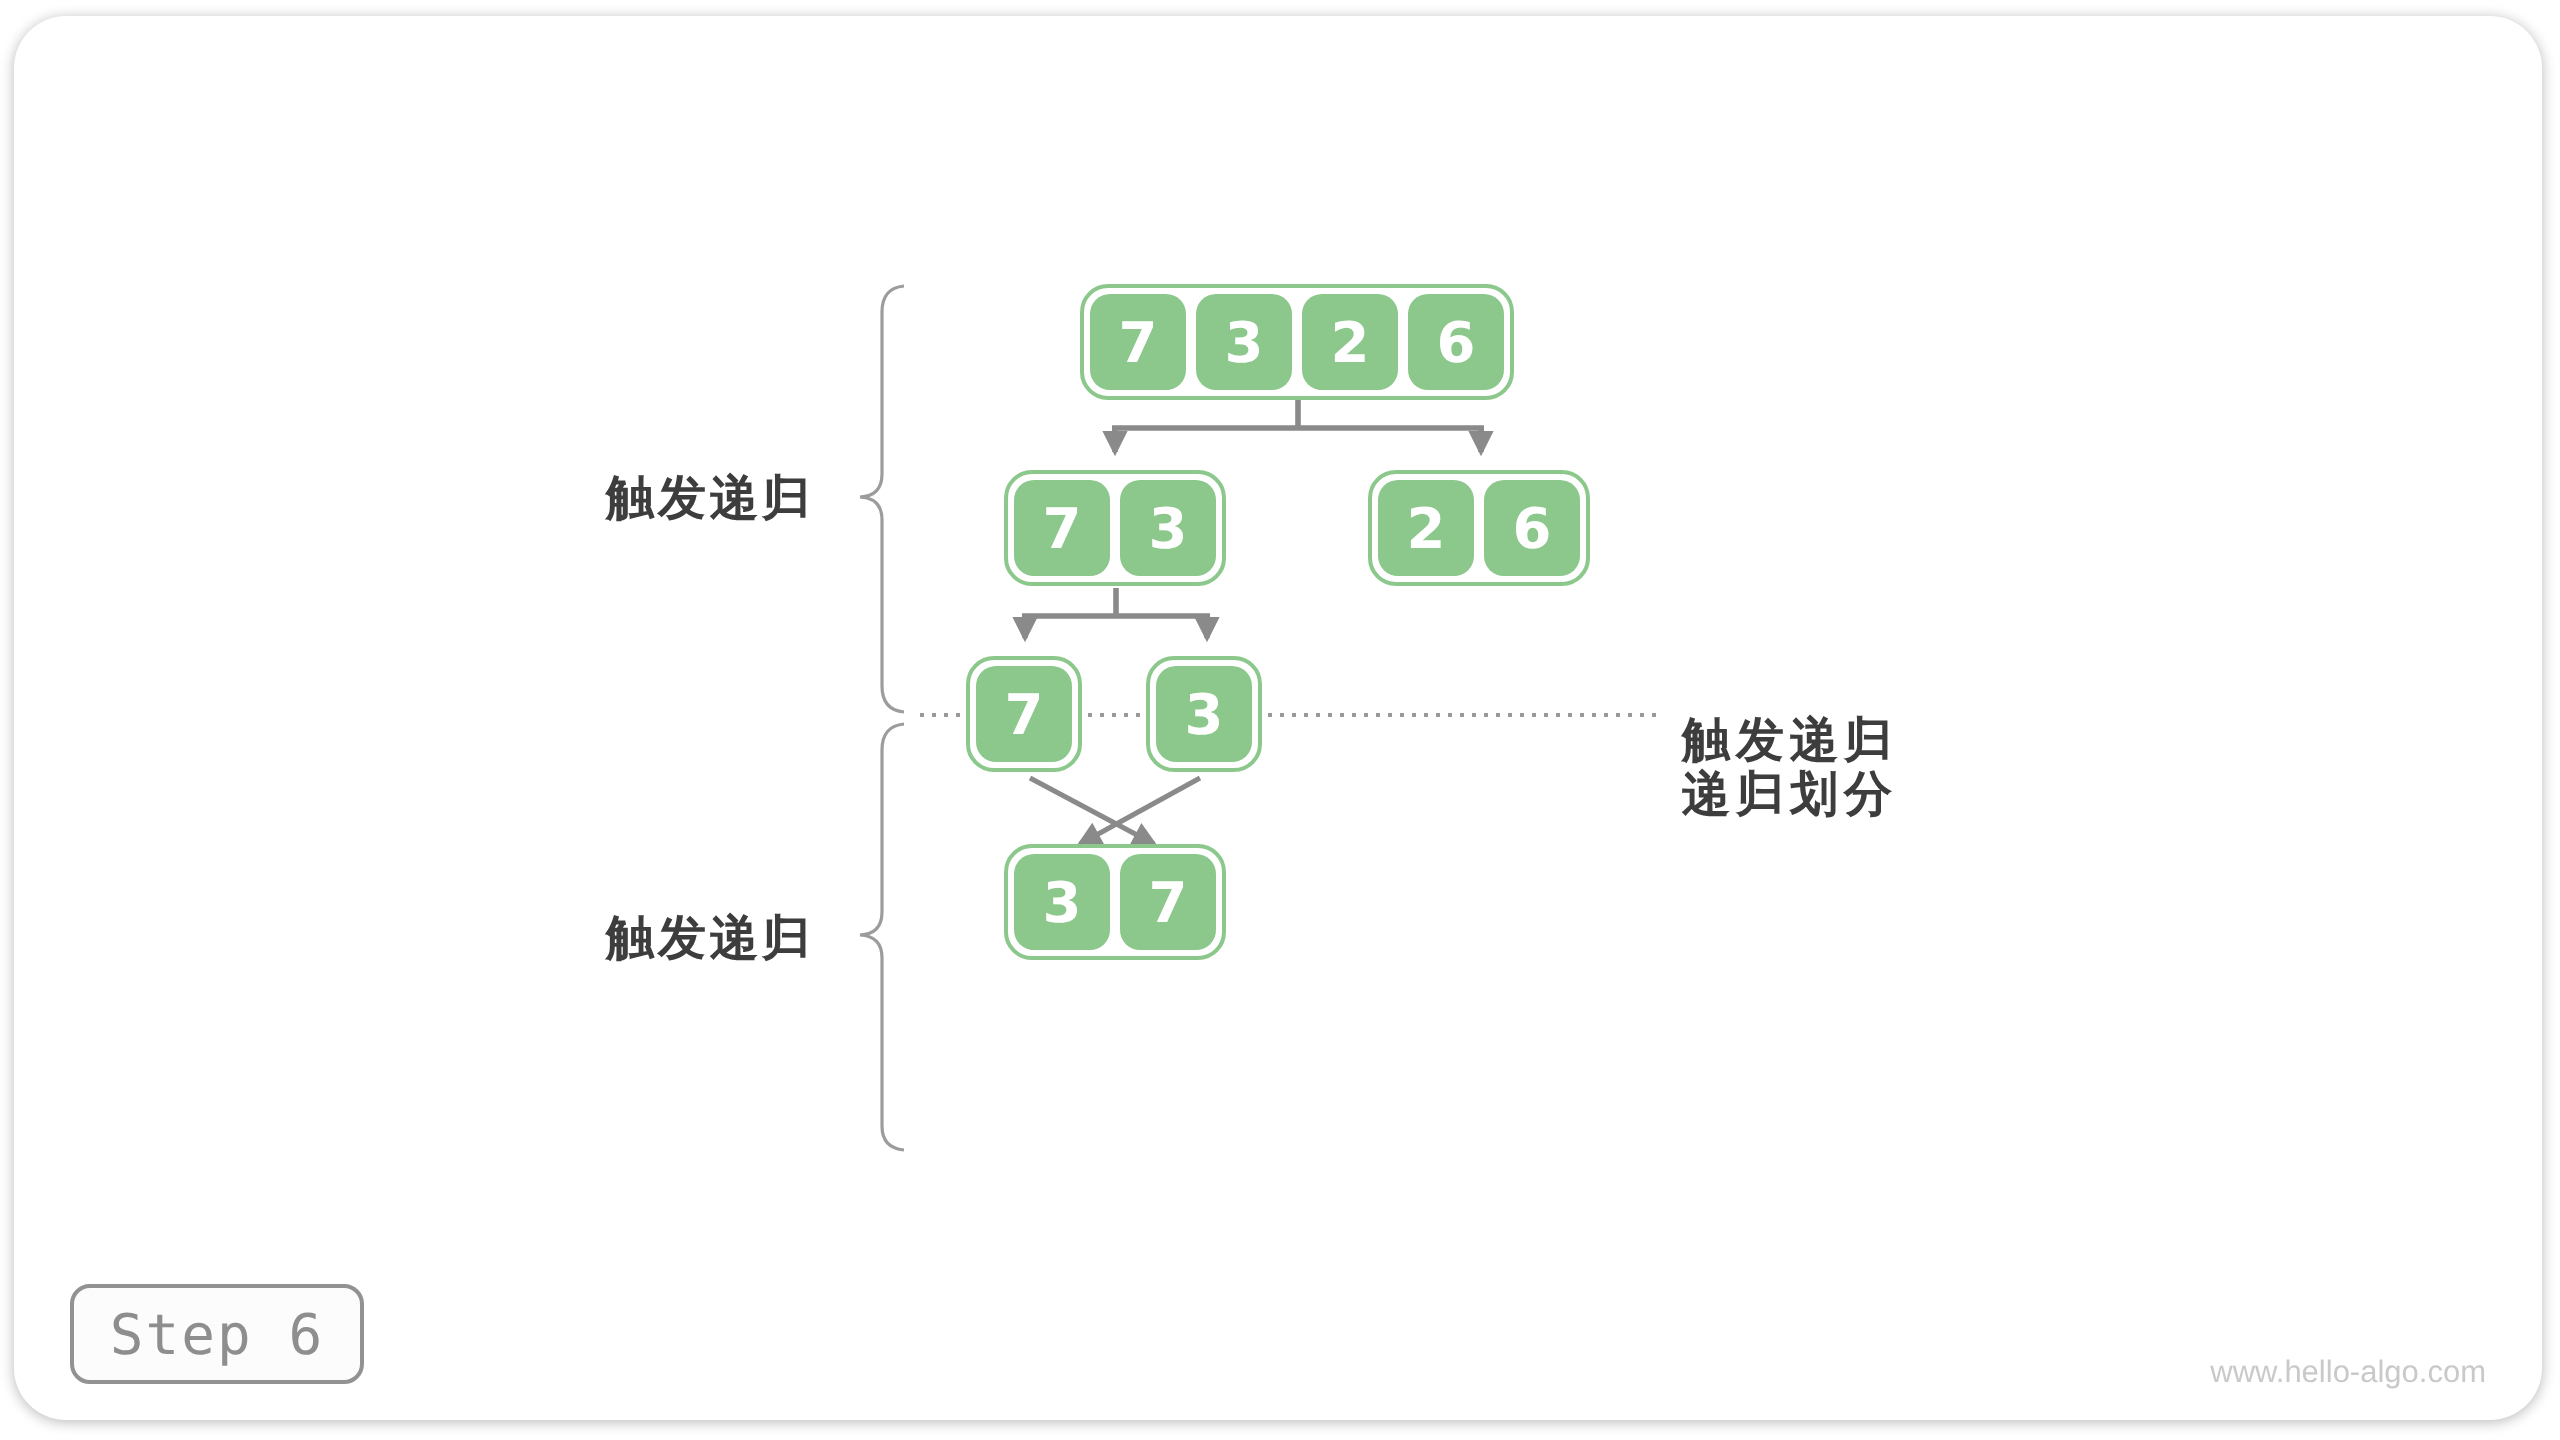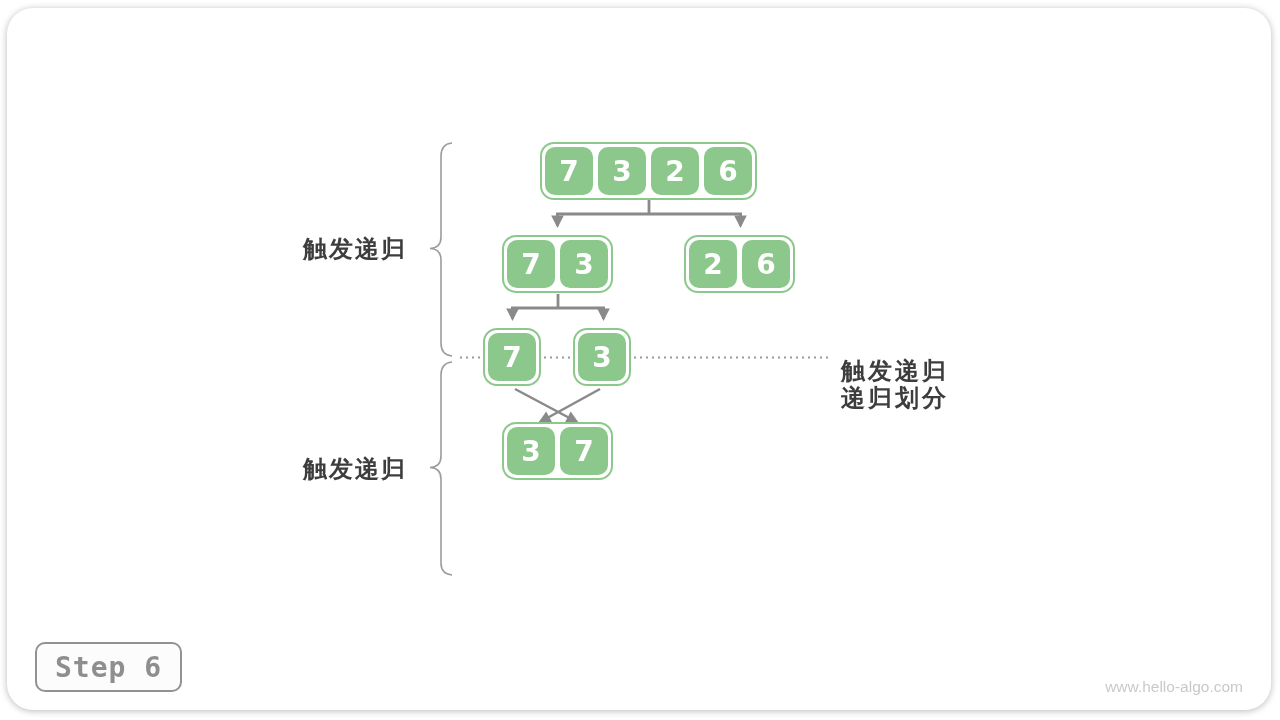--- a/index.html
+++ b/index.html
@@ -80,21 +80,21 @@
     position: absolute;
     left: 35px; top: 642px;
     width: 147px; height: 50px;
     box-sizing: border-box;
     border: 2px solid #929292;
     border-radius: 10px;
     background: #fcfcfc;
     color: #8e8e8e;
     font-family: "DejaVu Sans Mono", monospace;
     font-size: 28px;
-    font-weight: bold;
+    font-weight: normal;
     letter-spacing: 1px;
     display: flex;
     align-items: center;
     justify-content: center;
     z-index: 2;
   }
   .watermark {
     position: absolute;
     right: 37px; top: 678px;
     color: #c9c9c9;

